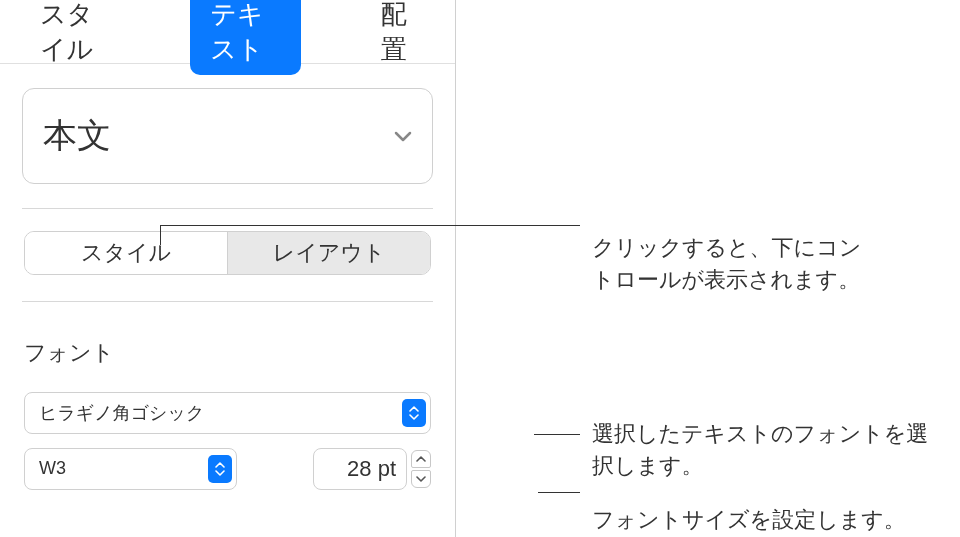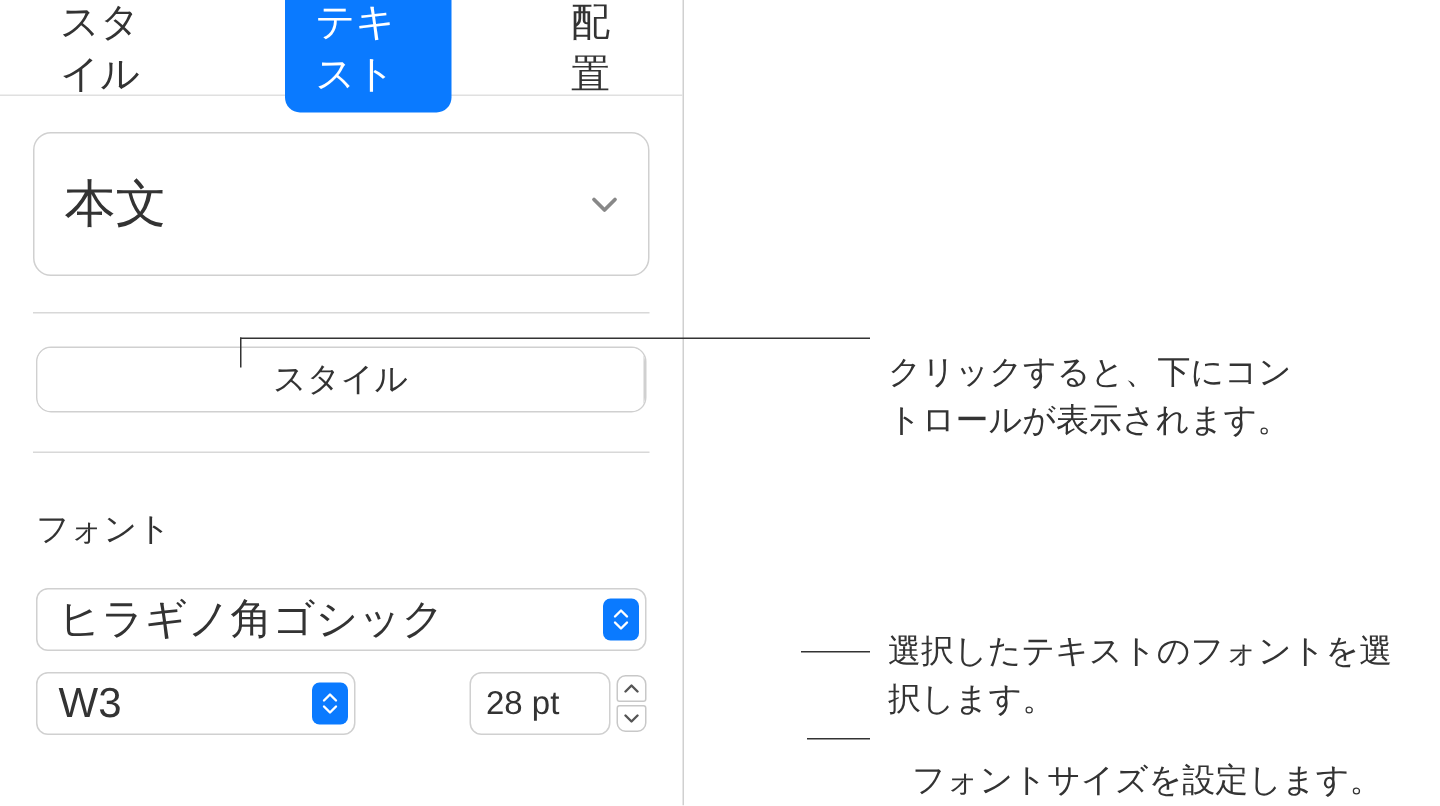--- a/index.html
+++ b/index.html
@@ -94,21 +94,21 @@
       display: flex;
       align-items: center;
     }
     .popup {
       border: 1px solid #d0d0d0;
       border-radius: 8px;
       height: 42px;
       display: flex;
       align-items: center;
       padding: 0 4px 1px 14px;
-      font-size: 28px;
+      font-size: 18px;
       color: #333;
       cursor: pointer;
       background: #ffffff;
       position: relative;
     }
     .popup-full { width: 100%; }
     .popup-label { flex: 1; }
     .popup-arrows {
       width: 24px;
       height: 28px;
@@ -133,21 +133,21 @@
       align-items: center;
       gap: 4px;
     }
     .size-field {
       border: 1px solid #d0d0d0;
       border-radius: 8px;
       height: 42px;
       width: 94px;
       display: flex;
       align-items: center;
-      justify-content: flex-start;
+      justify-content: flex-end;
       padding: 0 10px;
       font-size: 22px;
       color: #333;
     }
     .stepper {
       display: flex;
       flex-direction: column;
       gap: 2px;
     }
     .stepper-btn {
@@ -204,20 +204,23 @@
           <path d="M2 3 L9 10 L16 3" stroke="#888" stroke-width="2.5" fill="none" stroke-linecap="round" stroke-linejoin="round"></path>
         </svg>
     </span>
   </div>
 
   <div class="divider"></div>
 
   <div class="segmented">
     <div class="segment active">
       <span>スタイル</span>
+    </div>
+    <div class="segment">
+      <span>レイアウト</span>
     </div>
   </div>
 
   <div style="height:1px;background:#d8d8d8;margin:26px 22px 0 22px;"></div>
 
   <div class="section-label">フォント</div>
 
   <div class="font-row">
     <div class="popup popup-full">
       <span class="popup-label">ヒラギノ角ゴシック</span>
@@ -266,13 +269,13 @@
 </div>
 
 <div class="callout-vline" style="left:160px; top:225px; height:20px;"></div>
 <div class="callout-line" style="left:160px; top:225px; width:420px;"></div>
 <div class="callout" style="left:592px; top:206px; width:280px;">クリックすると、下にコントロールが表示されます。</div>
 
 <div class="callout-line" style="left:534px; top:434px; width:46px;"></div>
 <div class="callout" style="left:592px; top:392px; width:340px;">選択したテキストのフォントを選択します。</div>
 
 <div class="callout-line" style="left:538px; top:492px; width:42px;"></div>
-<div class="callout" style="left:608px; top:478px; width:350px;">フォントサイズを設定します。</div>
+<div class="callout" style="left:592px; top:478px; width:350px;">フォントサイズを設定します。</div>
 
 </body></html>

